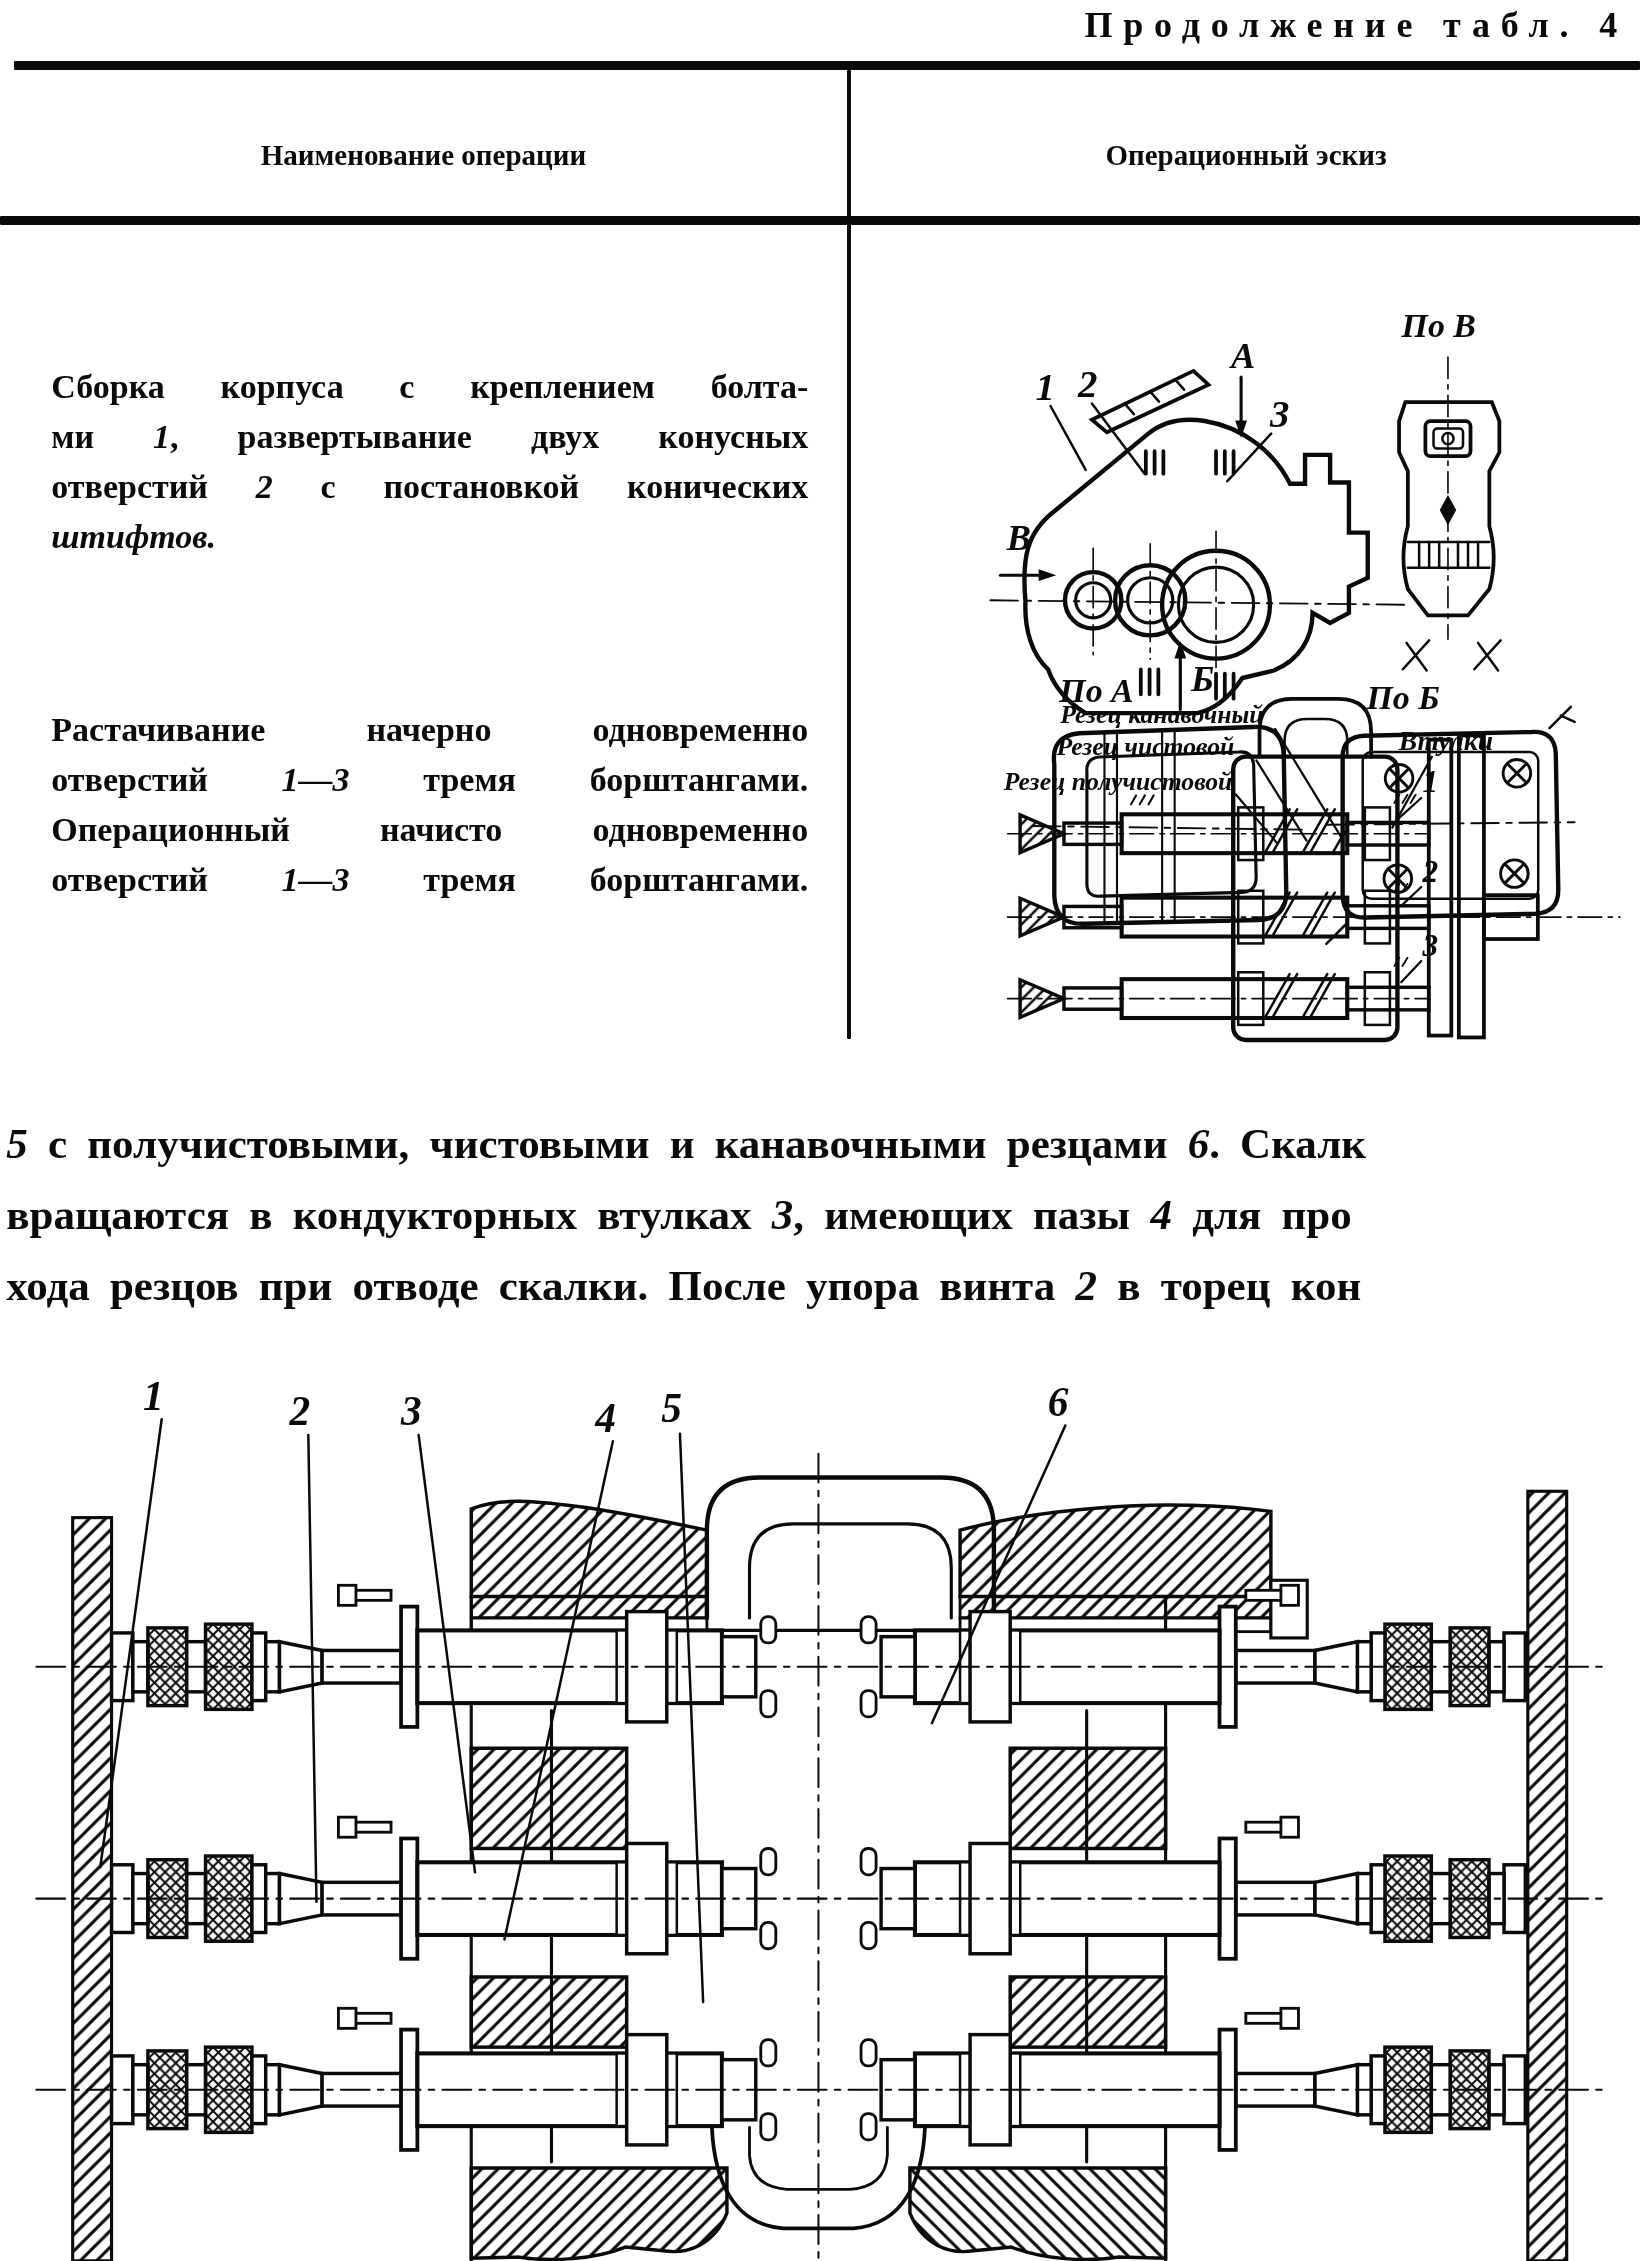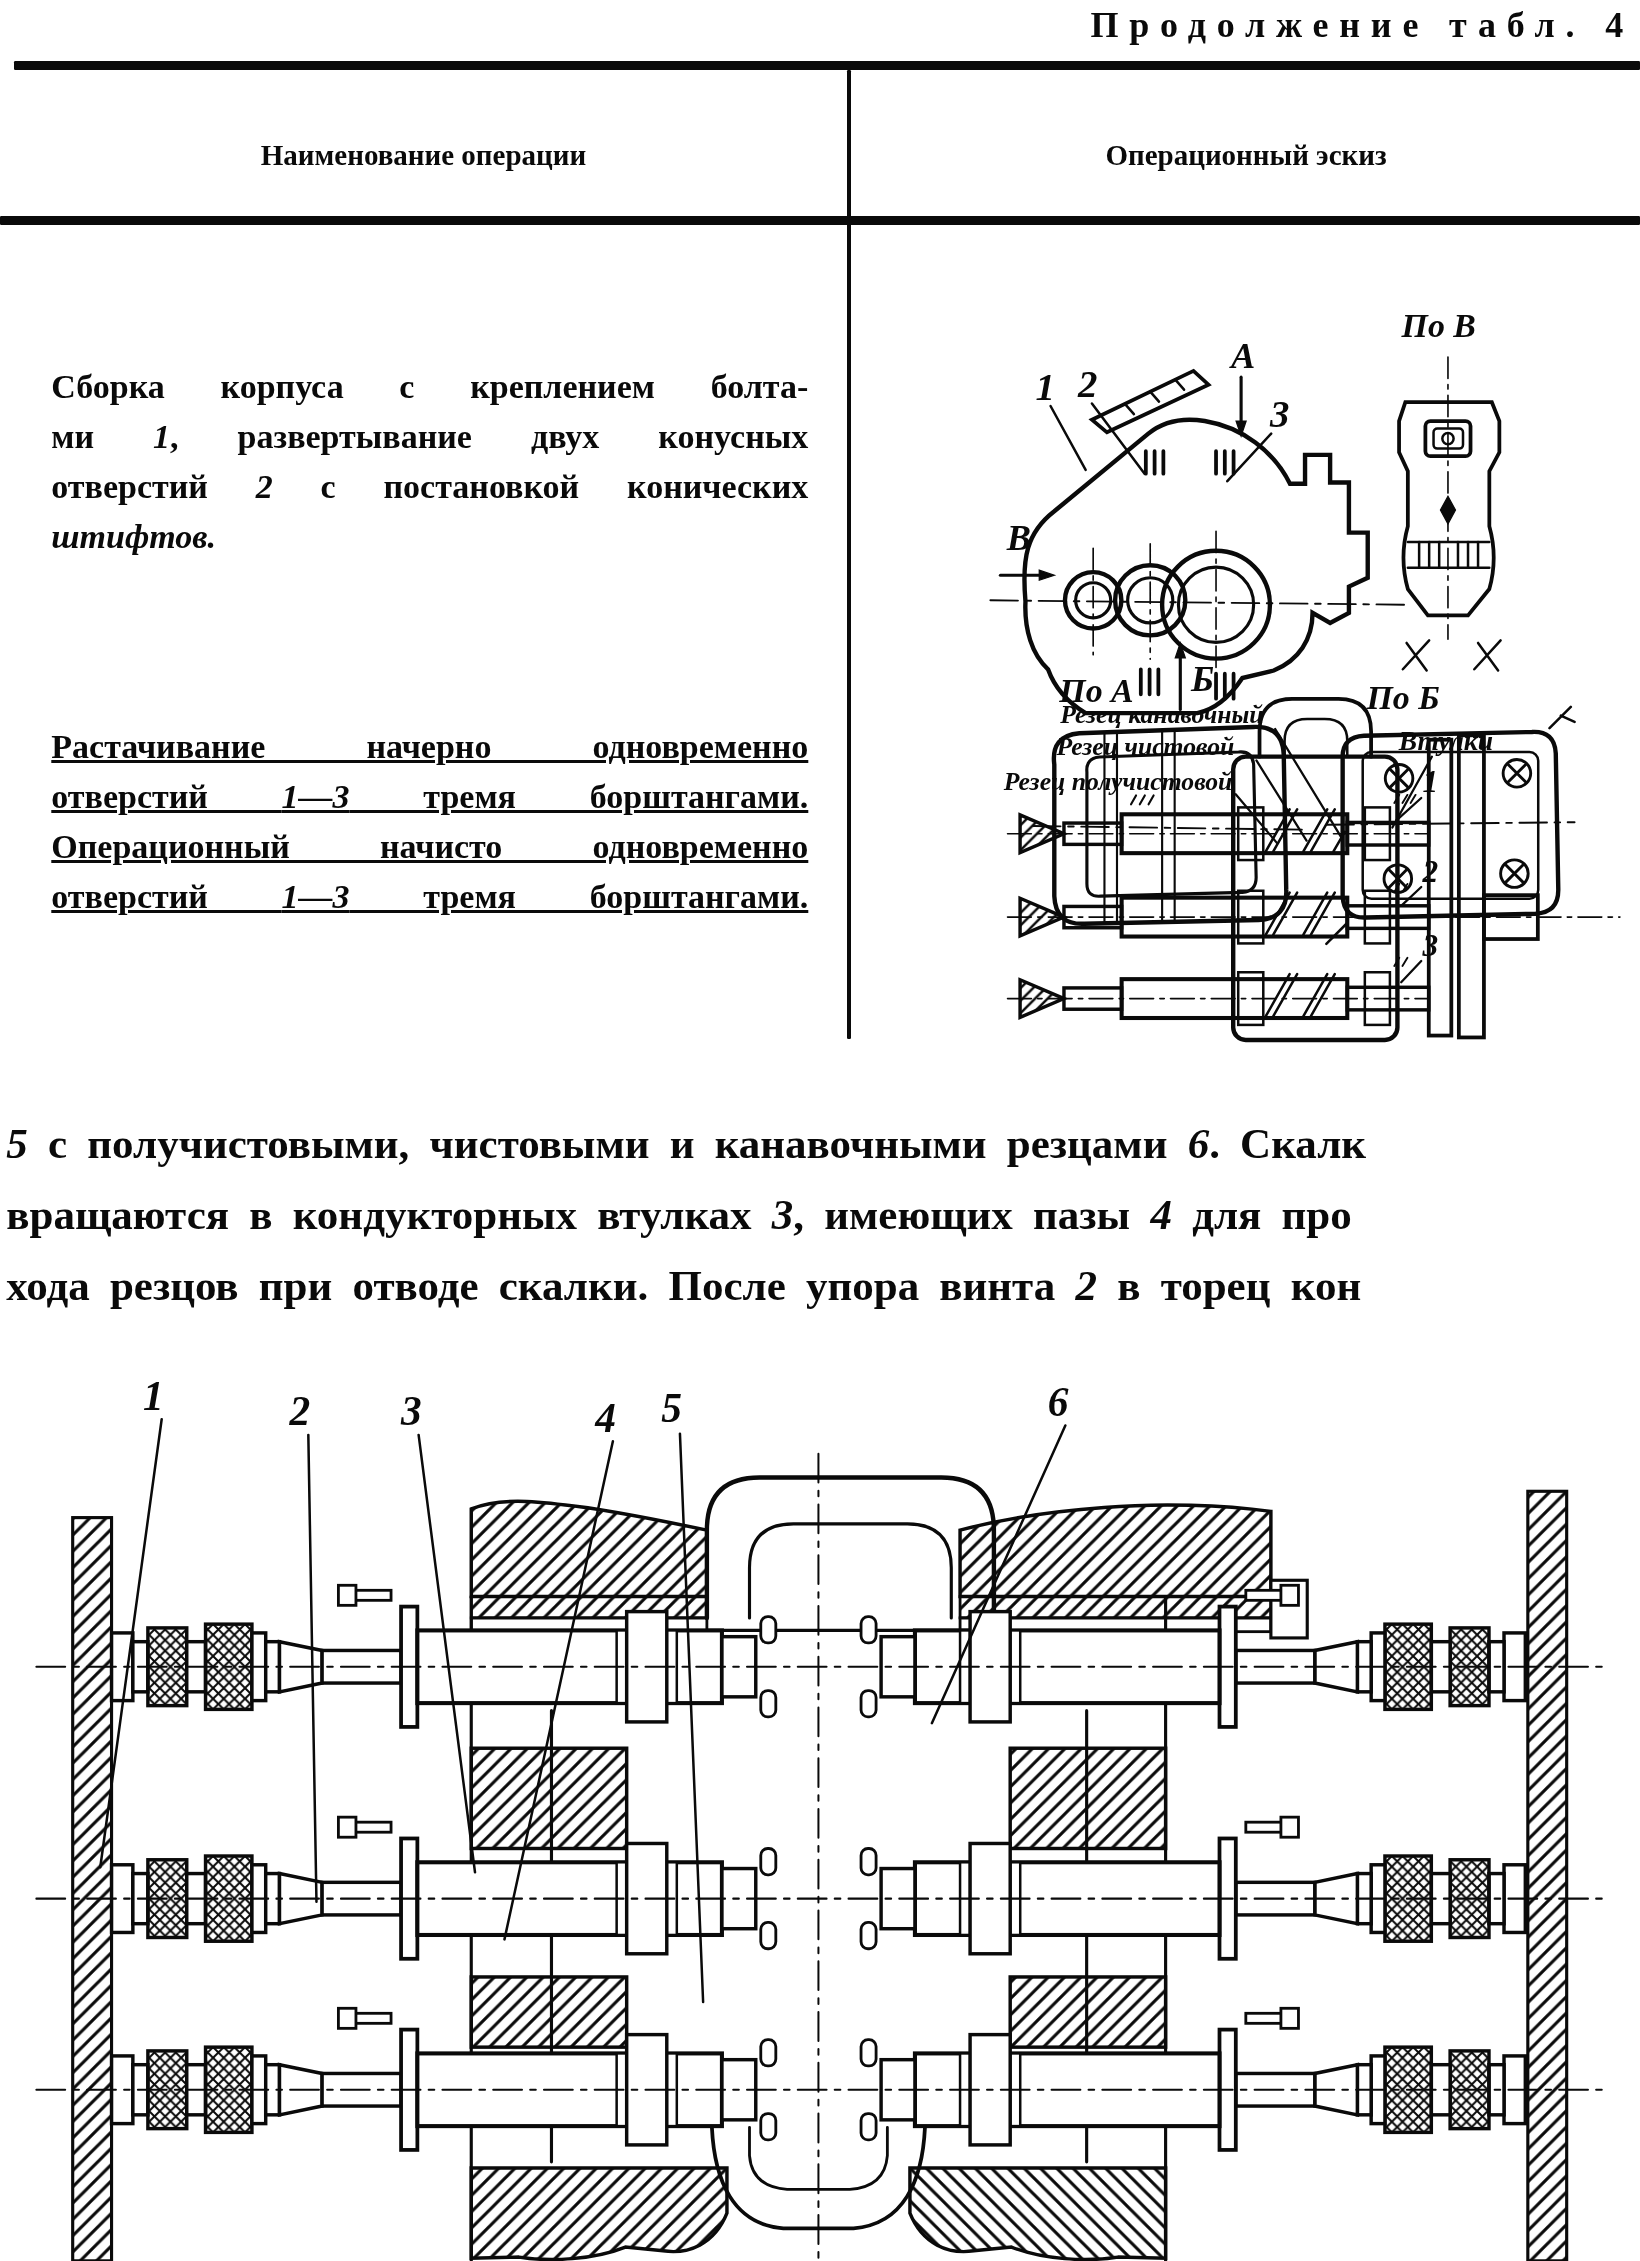--- a/index.html
+++ b/index.html
@@ -6,21 +6,21 @@
   .page{
     position:relative;
     width:1640px;height:2261px;
     background:#ffffff;
     font-family:"Liberation Serif","DejaVu Serif",serif;
     color:#0a0a0a;
     overflow:hidden;
   }
   .rule{position:absolute;background:#0a0a0a;border-radius:1.3px;}
   .cont-title{
-    position:absolute;top:3.8px;right:6px;
+    position:absolute;top:3.8px;right:12px;
     font-size:36px;font-weight:bold;letter-spacing:0.30em;white-space:nowrap;margin-left:39px;
   }
   .colhead{
     position:absolute;top:139px;
     font-size:29px;font-weight:bold;text-align:center;white-space:nowrap;
   }
   .cell-text{position:absolute;font-size:34px;font-weight:bold;line-height:50px;}
   .cell-text .tl{text-align:justify;text-align-last:justify;height:50px;margin-left:40px;}
   .cell-text .tl.no-just{text-align-last:left;font-style:italic;}
   .cell-text i{font-style:italic;}
@@ -48,21 +48,21 @@
   <div class="colhead" style="left:852px;width:788px;">Операционный эскиз</div>
   <div class="colhead" style="left:0;width:847px;">Наименование операции</div>
 
   <div class="cell-text" style="left:11.3px;top:362px;width:797px;">
     <div class="tl">Сборка корпуса с креплением болта-</div>
     <div class="tl">ми <i>1</i>, развертывание двух конусных</div>
     <div class="tl">отверстий <i>2</i> с постановкой конических</div>
     <div class="tl no-just">штифтов.</div>
   </div>
 
-  <div class="cell-text" style="left:11.3px;top:722px;width:797px;text-decoration:underline;">
+  <div class="cell-text" style="left:11.3px;top:705px;width:797px;">
     <div class="tl">Растачивание начерно одновременно</div>
     <div class="tl">отверстий <i>1—3</i> тремя борштангами.</div>
     <div class="tl">Операционный начисто одновременно</div>
     <div class="tl">отверстий <i>1—3</i> тремя борштангами.</div>
   </div>
 
   <svg style="left:865px;top:263px;" width="766" height="674" viewBox="0 0 1222 1075">
     <g stroke="#0a0a0a" fill="none" stroke-linecap="round">
 
       <path d="M256,540 C250,470 258,430 302,396 L452,272 C477,252 506,246 542,252 C602,262 652,300 678,352

